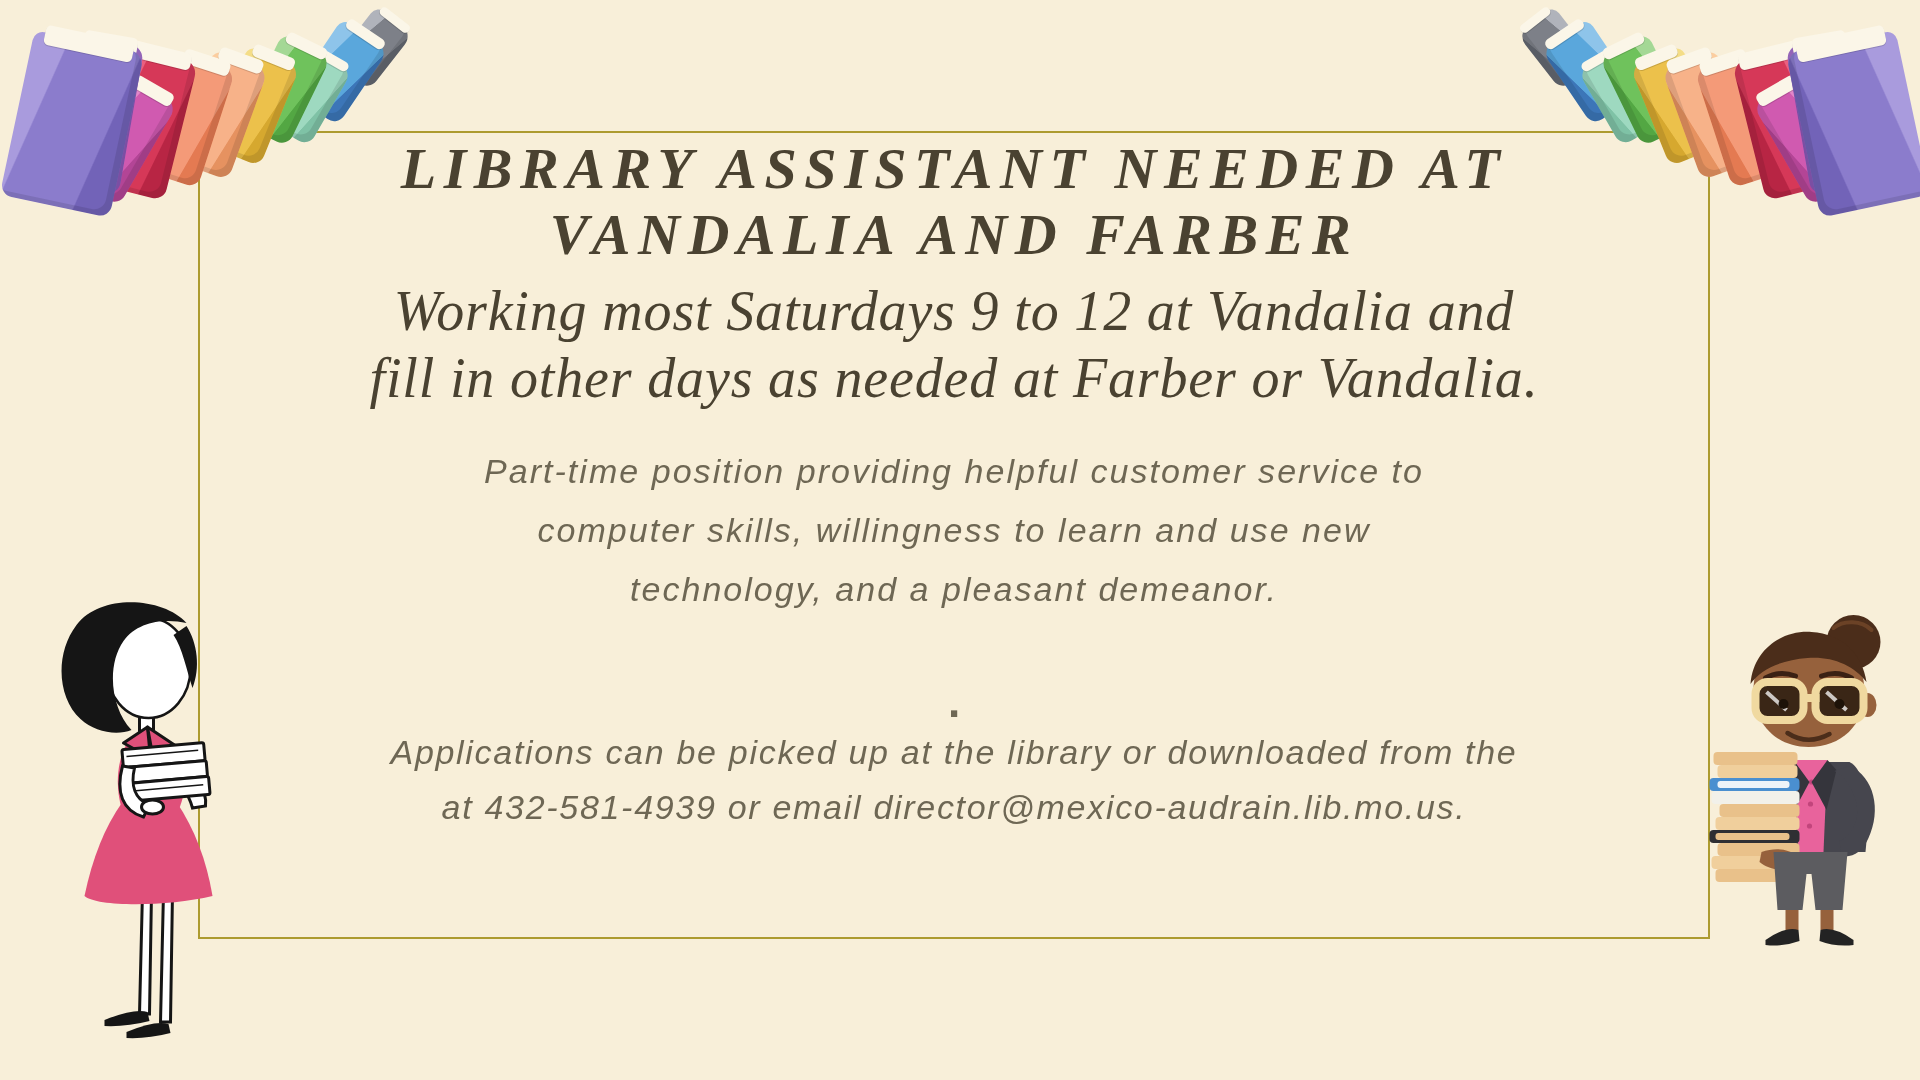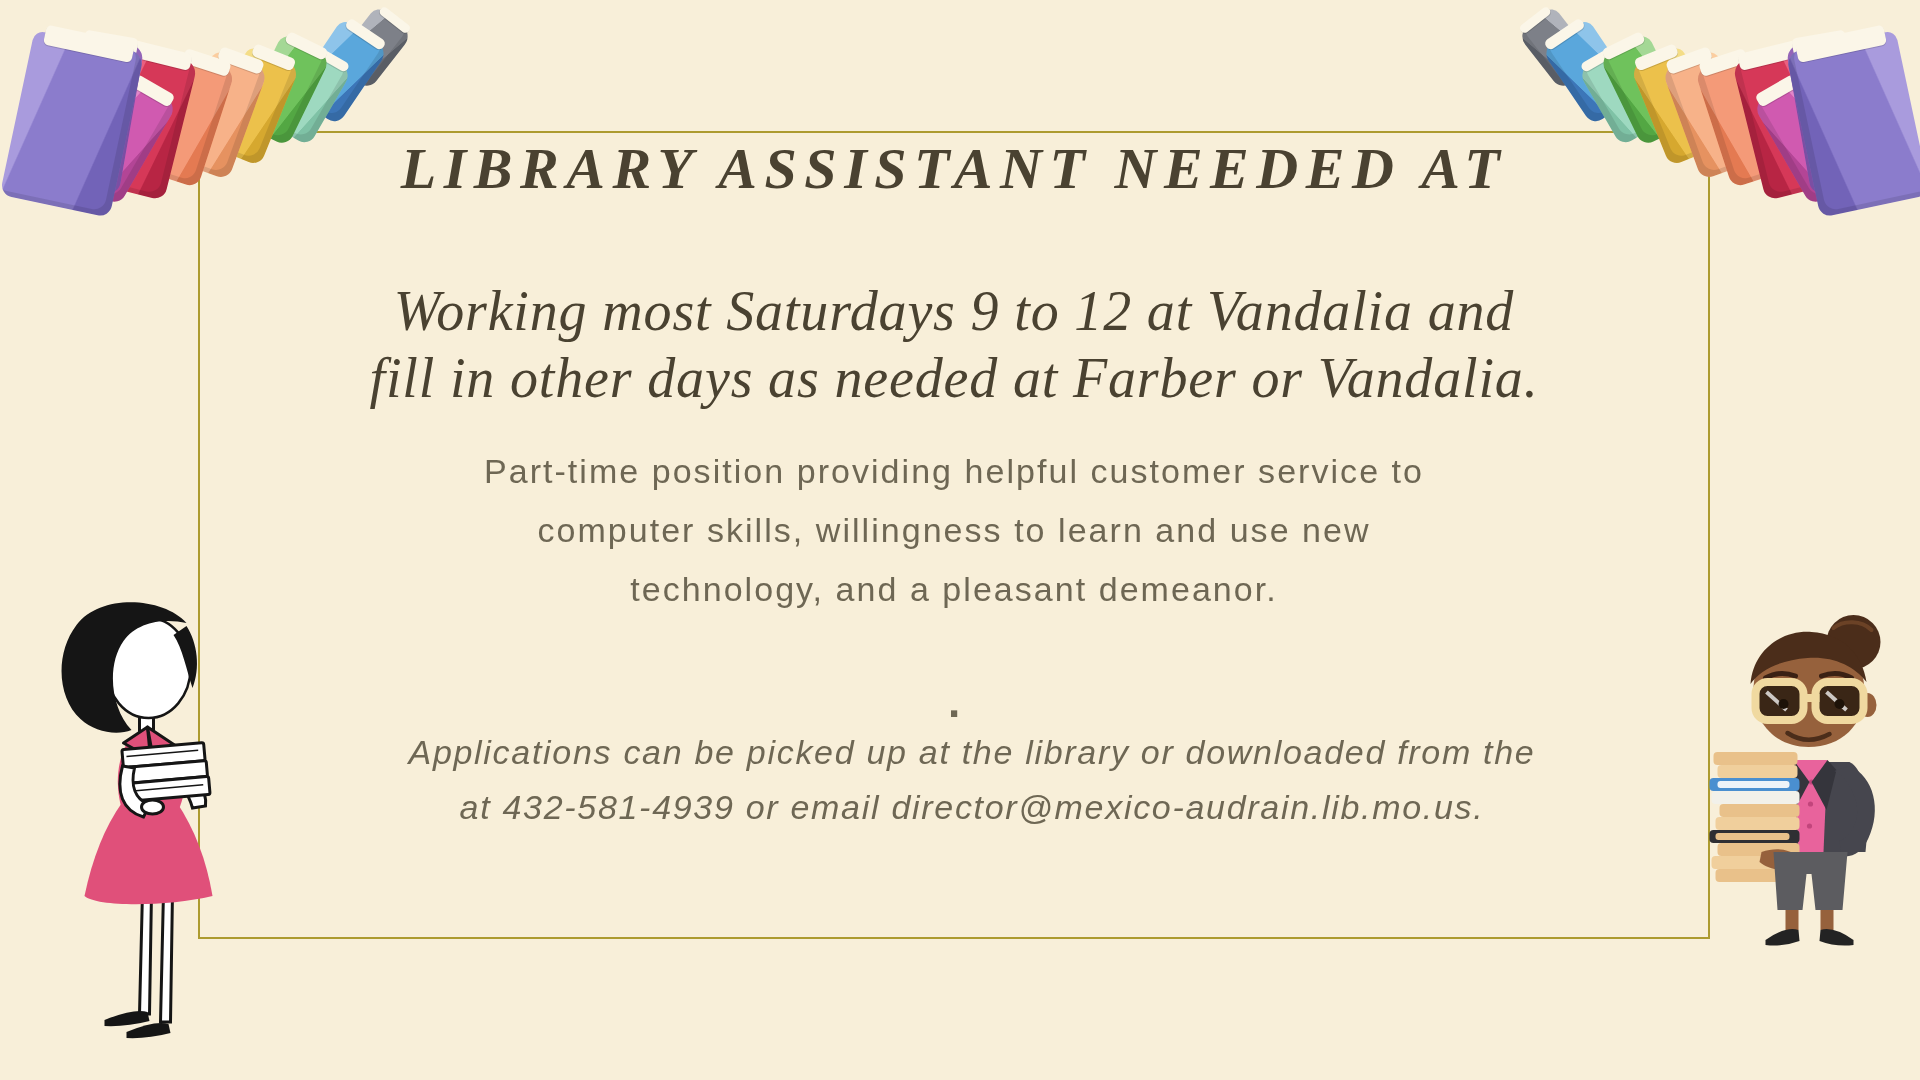--- a/index.html
+++ b/index.html
@@ -32,31 +32,31 @@
   }
   .subtitle{
     position:absolute;left:-60px;width:calc(100% + 120px);top:278px;
     font-family:Liberation Serif, serif;
     font-style:italic;font-weight:500;
     font-size:56px;line-height:67px;letter-spacing:.015em;
     color:var(--heading-text);
   }
   .desc{
     position:absolute;left:0;width:100%;top:442px;
-    font-weight:300;
+    font-style:italic;font-weight:300;
     font-size:34px;line-height:59px;letter-spacing:.06em;
     color:var(--body-text);
   }
   .dot{
     position:absolute;left:0;width:100%;top:680px;
     font-size:44px;font-weight:700;line-height:44px;
     color:var(--body-text);
   }
   .apply{
-    position:absolute;left:18px;width:100%;top:725px;
+    position:absolute;left:0;width:100%;top:725px;
     font-style:italic;font-weight:300;
     font-size:34px;line-height:55px;letter-spacing:.05em;
     color:var(--body-text);
   }
   
   .books{position:absolute;top:0;width:400px;height:230px;z-index:2;}
   .books.tl{left:12px;}
   .books.tr{left:1518px;transform:scaleX(-1);}
   .bk{position:absolute;transform:rotate(var(--r));border-radius:10px 14px 12px 12px;
       box-shadow:inset -7px -5px 0 rgba(0,0,0,.10);}
@@ -112,20 +112,21 @@
     <span class="bk bk-salmon" style="left:146px;top:58px;width:60px;height:124px;--r:18deg"></span>
     <span class="bk bk-red" style="left:96px;top:52px;width:74px;height:142px;--r:14deg"></span>
     <span class="bk bk-magenta" style="left:84px;top:82px;width:56px;height:118px;--r:30deg"></span>
     <span class="bk bk-violet" style="left:52px;top:40px;width:68px;height:150px;--r:10deg"></span>
     <span class="bk bk-purple" style="left:4px;top:40px;width:112px;height:168px;--r:12deg"></span>
   </div>
 
   <div class="copy">
     <div class="title">
       <div>LIBRARY ASSISTANT NEEDED AT</div>
+      <div>VANDALIA AND FARBER</div>
     </div>
     <div class="subtitle">
       <div>Working most Saturdays 9 to 12 at Vandalia and</div>
       <div>fill in other days as needed at Farber or Vandalia.</div>
     </div>
     <div class="desc">
       <div>Part-time position providing helpful customer service to</div>
       <div>computer skills, willingness to learn and use new</div>
       <div>technology, and a pleasant demeanor.</div>
     </div>

